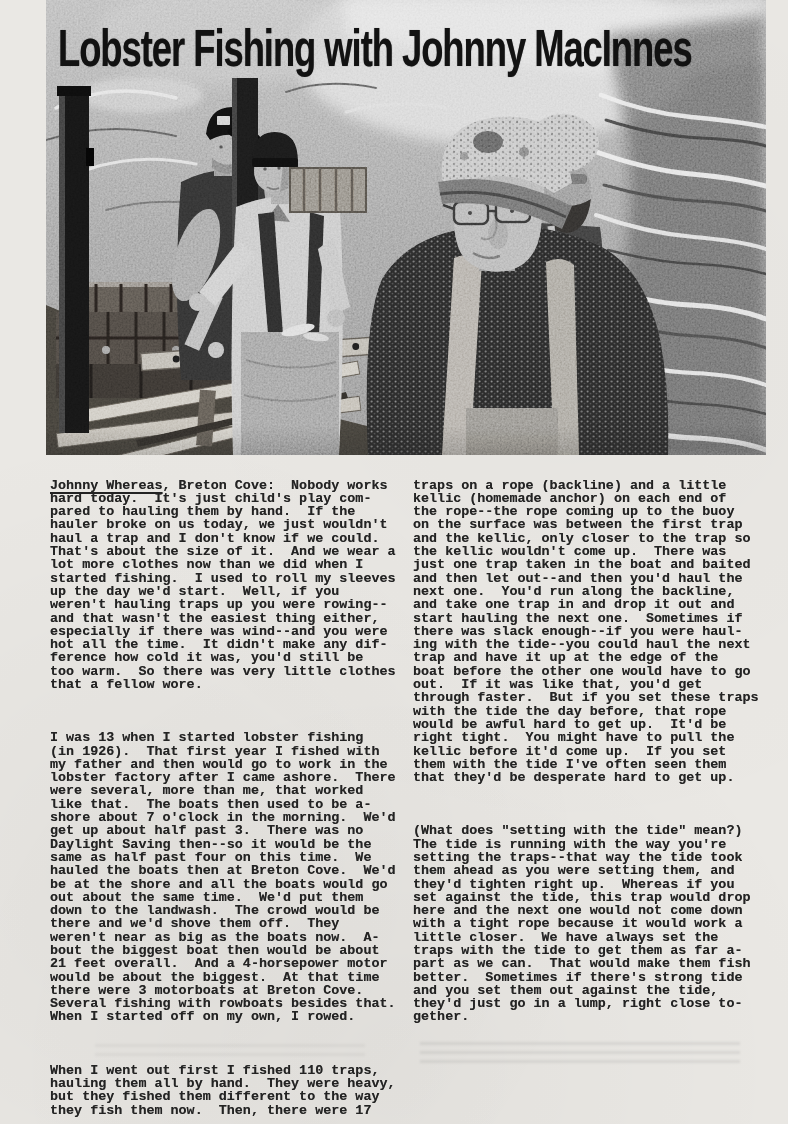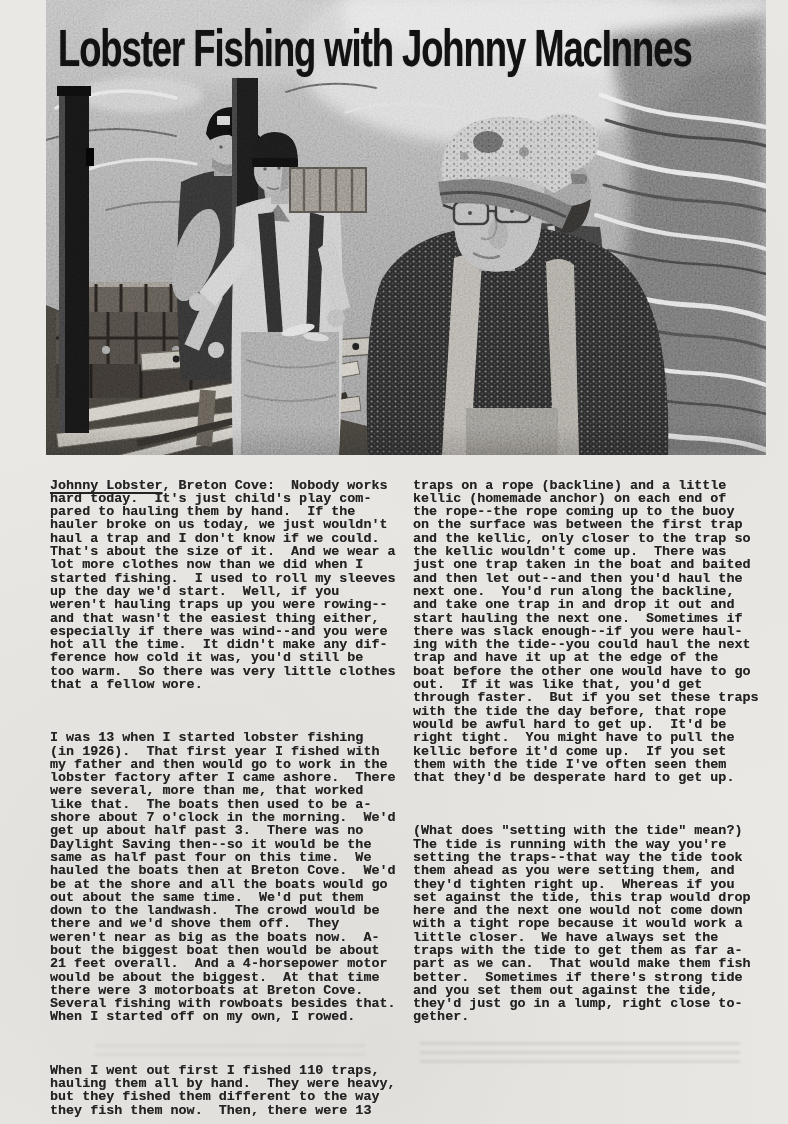--- a/index.html
+++ b/index.html
@@ -286,21 +286,21 @@
       </g>
 
       <rect x="0" y="425" width="720" height="30" fill="url(#gBottom)" opacity="0.45"></rect>
       <rect width="720" height="455" filter="url(#grain)" style="mix-blend-mode:overlay" opacity="0.45"></rect>
     </svg>
   </div>
 
   <div class="title">Lobster Fishing with Johnny MacInnes</div>
 
   <div class="col col-left">
-    <div class="para"><span class="speaker">Johnny Lobster</span><span>, Breton Cove:  Nobody works
+    <div class="para"><span class="speaker">Johnny Whereas</span><span>, Breton Cove:  Nobody works
 hard today.  It's just child's play com-
 pared to hauling them by hand.  If the
 hauler broke on us today, we just wouldn't
 haul a trap and I don't know if we could.
 That's about the size of it.  And we wear a
 lot more clothes now than we did when I
 started fishing.  I used to roll my sleeves
 up the day we'd start.  Well, if you
 weren't hauling traps up you were rowing--
 and that wasn't the easiest thing either,
@@ -327,21 +327,21 @@
 weren't near as big as the boats now.  A-
 bout the biggest boat then would be about
 21 feet overall.  And a 4-horsepower motor
 would be about the biggest.  At that time
 there were 3 motorboats at Breton Cove.
 Several fishing with rowboats besides that.
 When I started off on my own, I rowed.</div>
     <div class="para">When I went out first I fished 110 traps,
 hauling them all by hand.  They were heavy,
 but they fished them different to the way
-they fish them now.  Then, there were 13</div>
+they fish them now.  Then, there were 17</div>
   </div>
 
   <div class="col col-right">
     <div class="para">traps on a rope (backline) and a little
 kellic (homemade anchor) on each end of
 the rope--the rope coming up to the buoy
 on the surface was between the first trap
 and the kellic, only closer to the trap so
 the kellic wouldn't come up.  There was
 just one trap taken in the boat and baited

